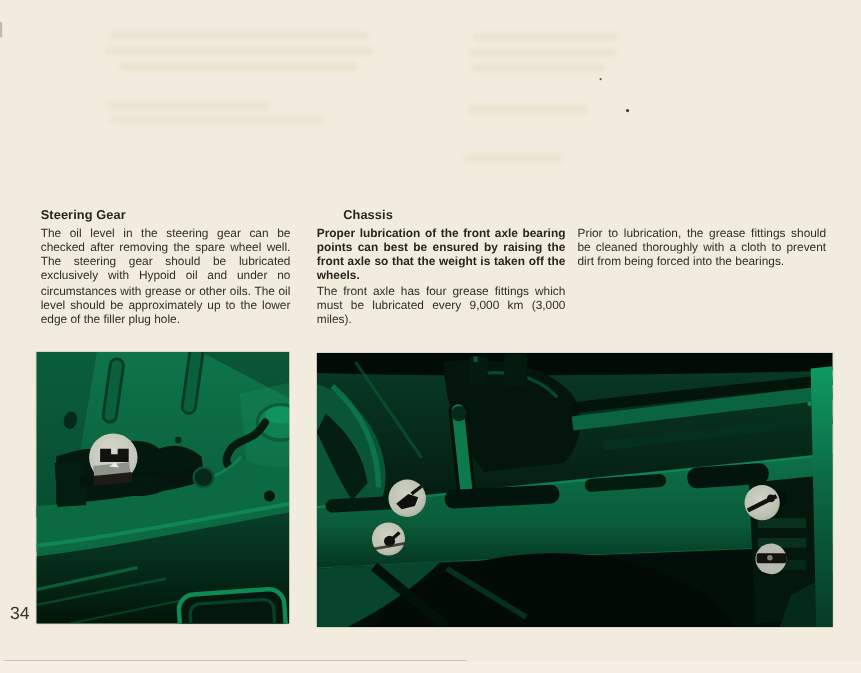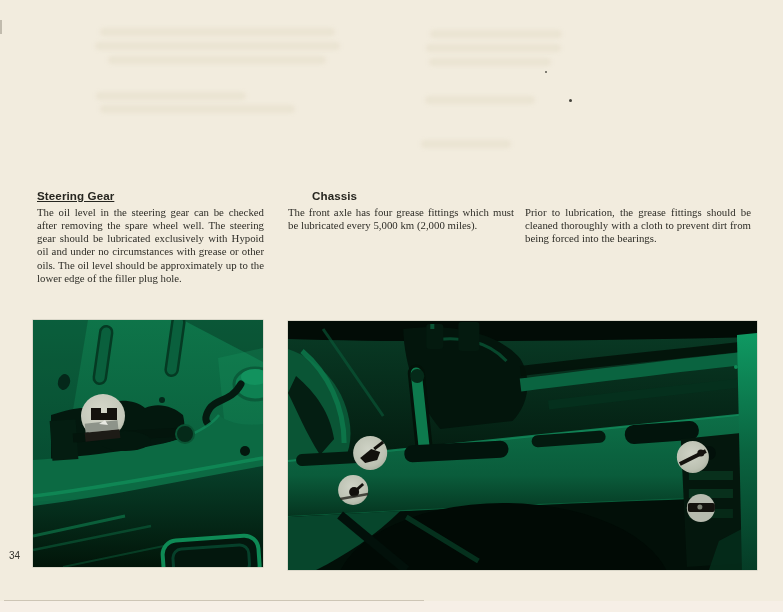--- a/index.html
+++ b/index.html
@@ -12,23 +12,23 @@
     background:
       radial-gradient(ellipse 900px 500px at 45% 40%, rgba(255,255,252,0.25), rgba(0,0,0,0) 70%),
       linear-gradient(180deg,#f1ebdc 0%,#f3edе0 40%,#f2ecde 100%);
   }
   
   .ghost{position:absolute;background:#e3dcc6;opacity:.5;filter:blur(2px);border-radius:4px;}
   .speck{position:absolute;border-radius:50%;}
   
   .heading{position:absolute;top:179px;font-size:11.6px;font-weight:bold;color:#26251f;letter-spacing:.1px;}
   .col{position:absolute;top:206px;width:227px;color:#2e2d27;font-size:10.8px;line-height:13.15px;text-align:justify;}
-  .col p{margin:0;font-family:Liberation Serif, serif;}
+  .col p{margin:0;}
   .col p.lead-bold{font-weight:bold;color:#26251f;}
-  .pagenum{position:absolute;left:9px;top:550px;font-size:10px;color:#35342e;}
+  .pagenum{position:absolute;left:9px;top:550px;font-size:16px;color:#35342e;}
   
   .photo{position:absolute;overflow:hidden;box-shadow:0 0 0 .5px rgba(60,70,55,.25);}
   .photo svg{display:block;width:100%;height:100%;}
   #photo-left{left:33px;top:320px;width:230px;height:247px;}
   #photo-right{left:288px;top:321px;width:469px;height:249px;}
   .bottom-line{position:absolute;left:4px;top:600px;width:420px;height:1px;background:#c3bcaa;opacity:.8;}
   .bottom-strip{position:absolute;left:0;top:601px;width:783px;height:11px;background:#f6efe6;}
 </style>
 </head>
 <body>
@@ -43,28 +43,29 @@
   <div class="ghost" style="left:430px;top:30px;width:132px;height:8px;"></div>
   <div class="ghost" style="left:426px;top:44px;width:135px;height:8px;"></div>
   <div class="ghost" style="left:429px;top:58px;width:122px;height:8px;"></div>
   <div class="ghost" style="left:425px;top:96px;width:110px;height:8px;"></div>
   <div class="ghost" style="left:421px;top:140px;width:90px;height:8px;"></div>
 
   <div class="speck" style="left:545px;top:71px;width:2px;height:2px;background:#5a584f;"></div>
   <div class="speck" style="left:569px;top:99px;width:3px;height:3px;background:#43413a;"></div>
   <div class="speck" style="left:0;top:20px;width:2px;height:14px;background:rgba(120,115,100,.4);border-radius:0;"></div>
 
-  <h2 class="heading" style="left:37px;text-decoration:underline;">Steering Gear</h2>
+  <h2 class="heading" style="left:37px;">Steering Gear</h2>
   <div class="col" style="left:37px;">
     <p>The oil level in the steering gear can be checked after removing the spare wheel well. The steering gear should be lubricated exclusively with Hypoid oil and under no circumstances with grease or other oils. The oil level should be approximately up to the lower edge of the filler plug hole.</p>
   </div>
 
   <h2 class="heading" style="left:288px;margin-left:24px;">Chassis</h2>
   <div class="col" style="left:288px;width:226px;">
-    <p>The front axle has four grease fittings which must be lubricated every 5,000 km (2,000 miles).</p>
+    <p class="lead-bold">Proper lubrication of the front axle bearing points can best be ensured by raising the front axle so that the weight is taken off the wheels.</p>
+    <p>The front axle has four grease fittings which must be lubricated every 9,000 km (3,000 miles).</p>
   </div>
 
   <div class="col" style="left:525px;width:226px;">
     <p>Prior to lubrication, the grease fittings should be cleaned thoroughly with a cloth to prevent dirt from being forced into the bearings.</p>
   </div>
 
   <figure class="photo" id="photo-left" style="margin:0;">
     <svg viewBox="0 0 230 247" preserveAspectRatio="none">
       <defs>
         <linearGradient id="lpTop" x1="0" y1="0" x2="0" y2="1">

